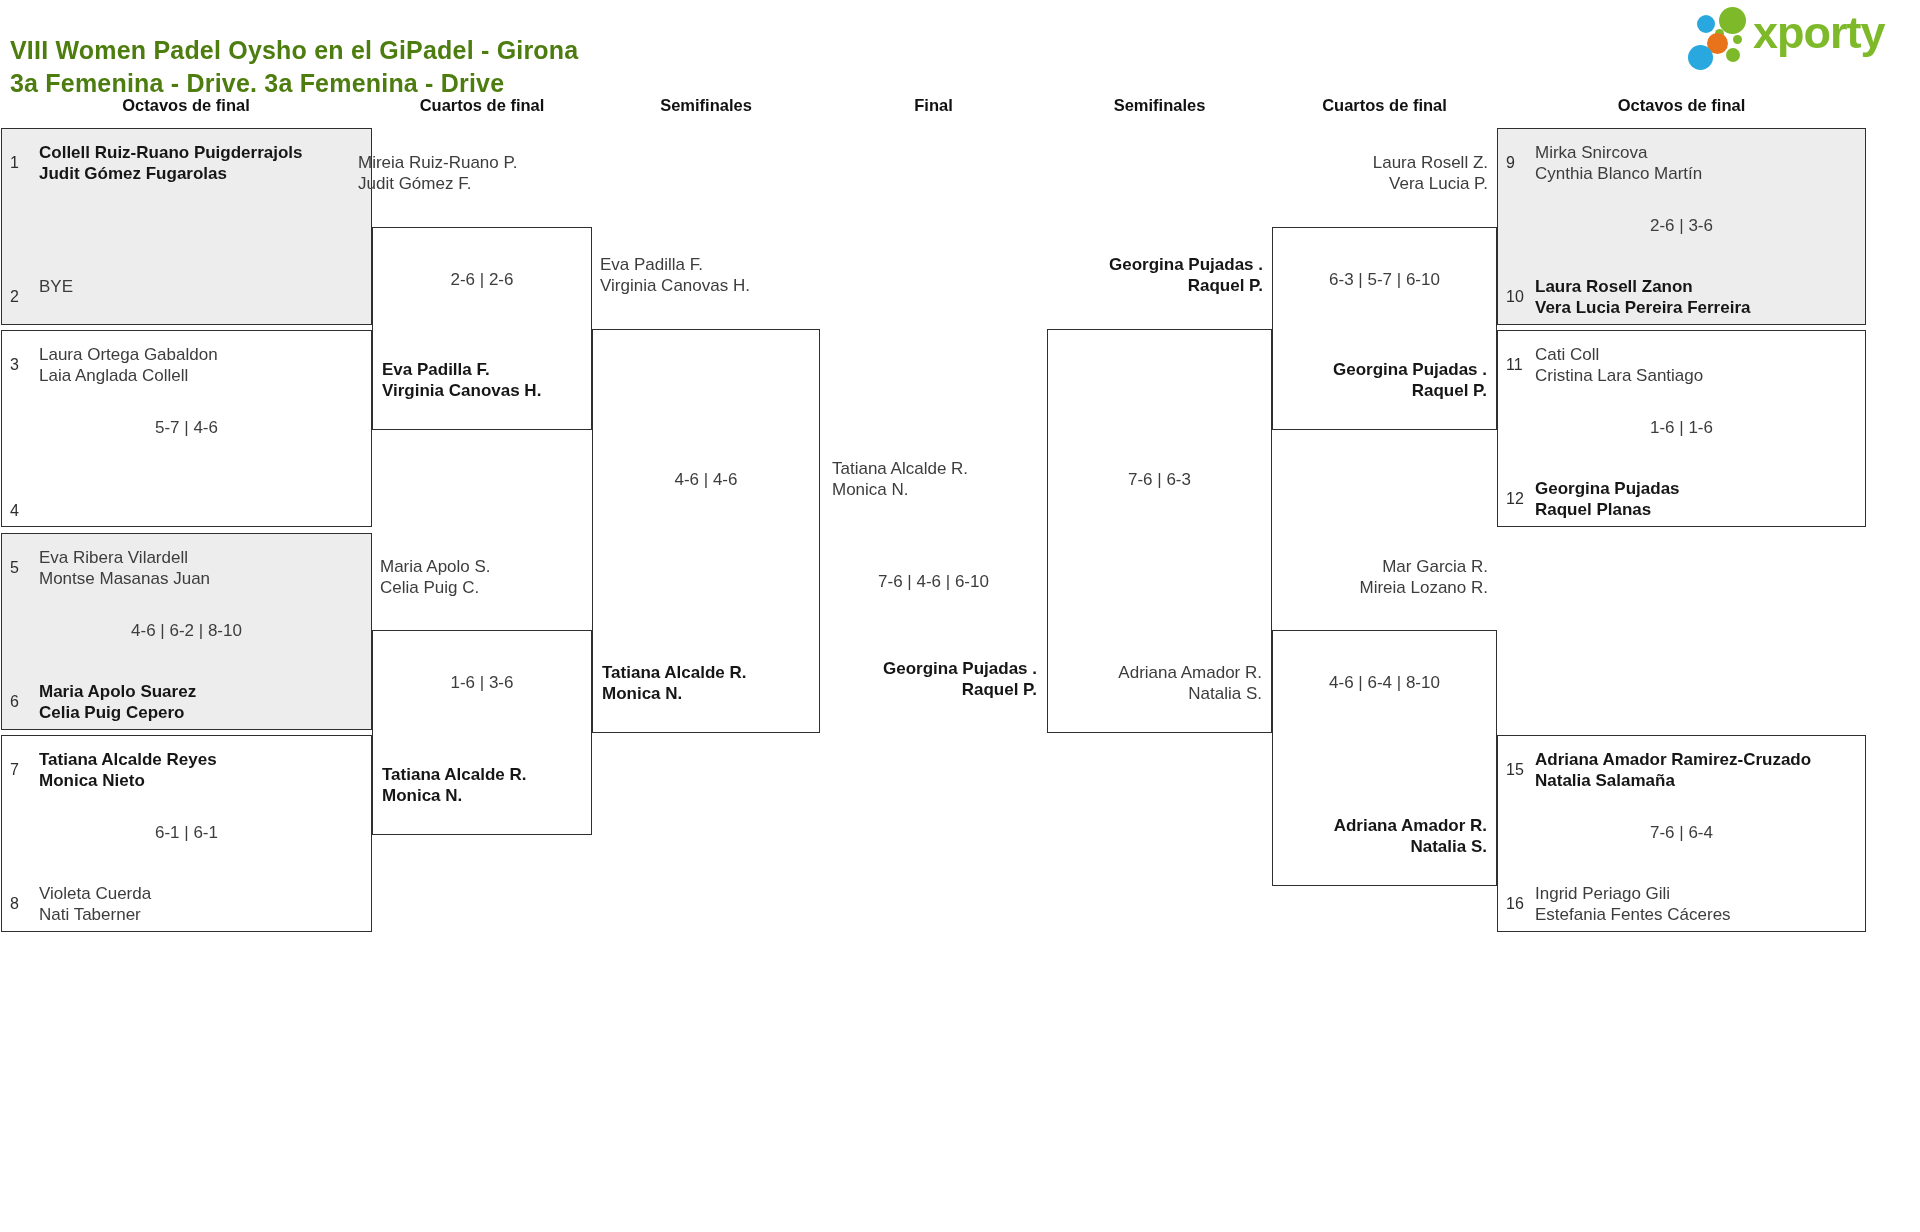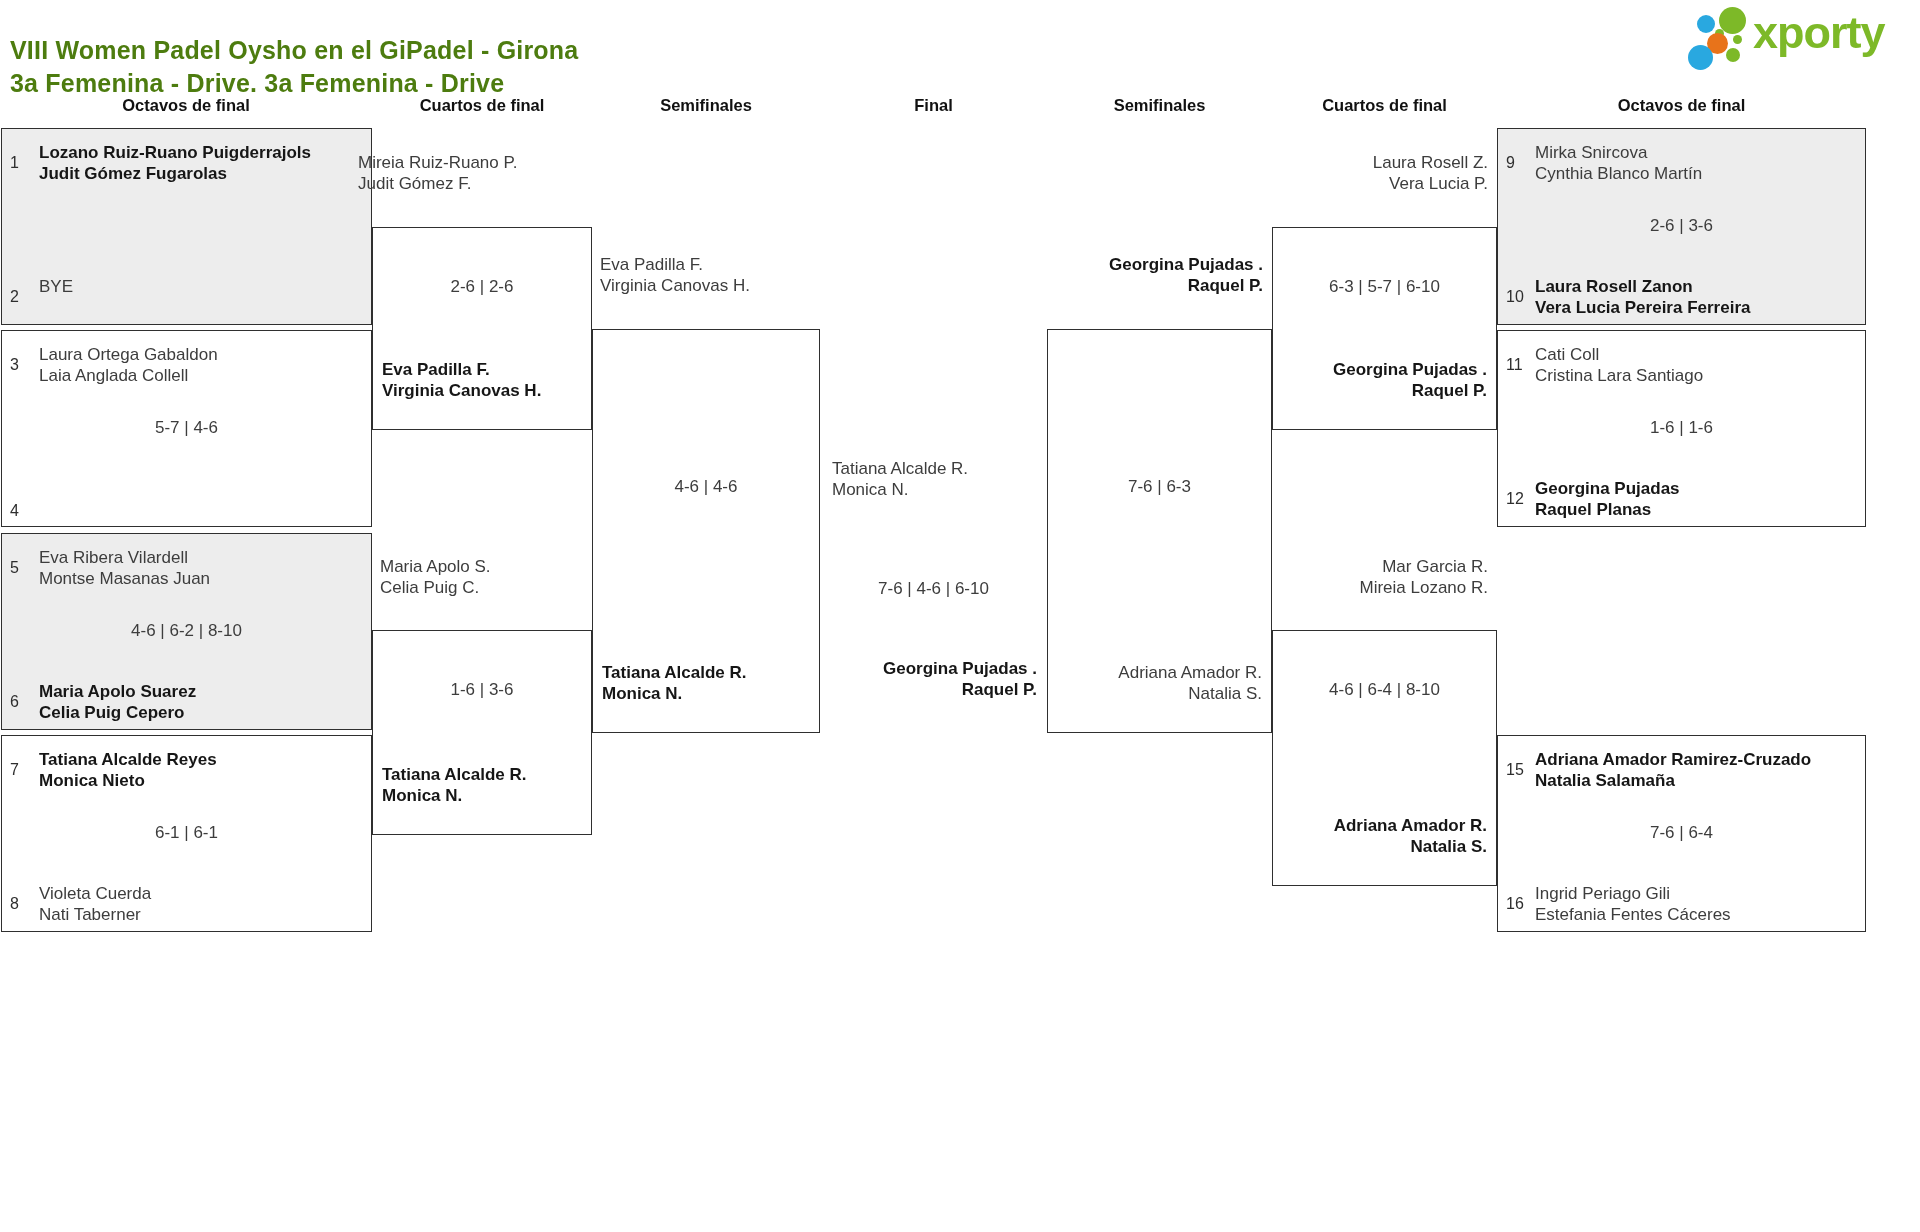--- a/index.html
+++ b/index.html
@@ -24,21 +24,21 @@
   .pair{position:absolute;left:8px;right:8px;display:flex;gap:9px;align-items:center;}
   .pair.top{top:13px;}
   .pair.bottom{bottom:6px;}
   .pair .seed{min-width:20px;font-size:16px;color:#2e2e2e;flex:0 0 auto;}
   .names{min-height:42px;}
   .nm{display:block;font-size:17px;line-height:21px;color:#3d3d3d;white-space:nowrap;}
   .bold .nm{font-weight:700;color:#161616;}
 
   
   .mbox{position:absolute;border:1px solid #2f2f2f;box-sizing:border-box;background:transparent;}
-  .box-score{position:absolute;left:0;right:0;text-align:center;font-size:17px;color:#3d3d3d;margin-top:7px;}
+  .box-score{position:absolute;left:0;right:0;text-align:center;font-size:17px;color:#3d3d3d;}
   .score-mid{position:absolute;left:0;right:0;top:calc(50% - 11px);text-align:center;
              font-size:17px;color:#3d3d3d;}
   .box-winner{position:absolute;left:9px;right:9px;bottom:28px;}
   .feeder{position:absolute;}
   .align-r{text-align:right;}
 </style>
 </head>
 <body>
 
 <div class="canvas">
@@ -64,21 +64,21 @@
   <div class="round-header" style="left:592px;width:228px;">Semifinales</div>
   <div class="round-header" style="left:820px;width:227px;">Final</div>
   <div class="round-header" style="left:1047px;width:225px;">Semifinales</div>
   <div class="round-header" style="left:1272px;width:225px;">Cuartos de final</div>
   <div class="round-header" style="left:1497px;width:369px;">Octavos de final</div>
 
   <div class="obox shaded" style="left:1px;top:128px;width:371px;height:197px;">
     <div class="pair top bold">
       <span class="seed">1</span>
       <span class="names">
-          <span class="nm">Lozano Ruiz-Ruano Puigderrajols</span>
+          <span class="nm">Collell Ruiz-Ruano Puigderrajols</span>
           <span class="nm">Judit Gómez Fugarolas</span>
         </span>
     </div>
     <div class="score-mid"></div>
     <div class="pair bottom">
       <span class="seed">2</span>
       <span class="names">
           <span class="nm">BYE</span>
           <span class="nm"></span>
         </span>

